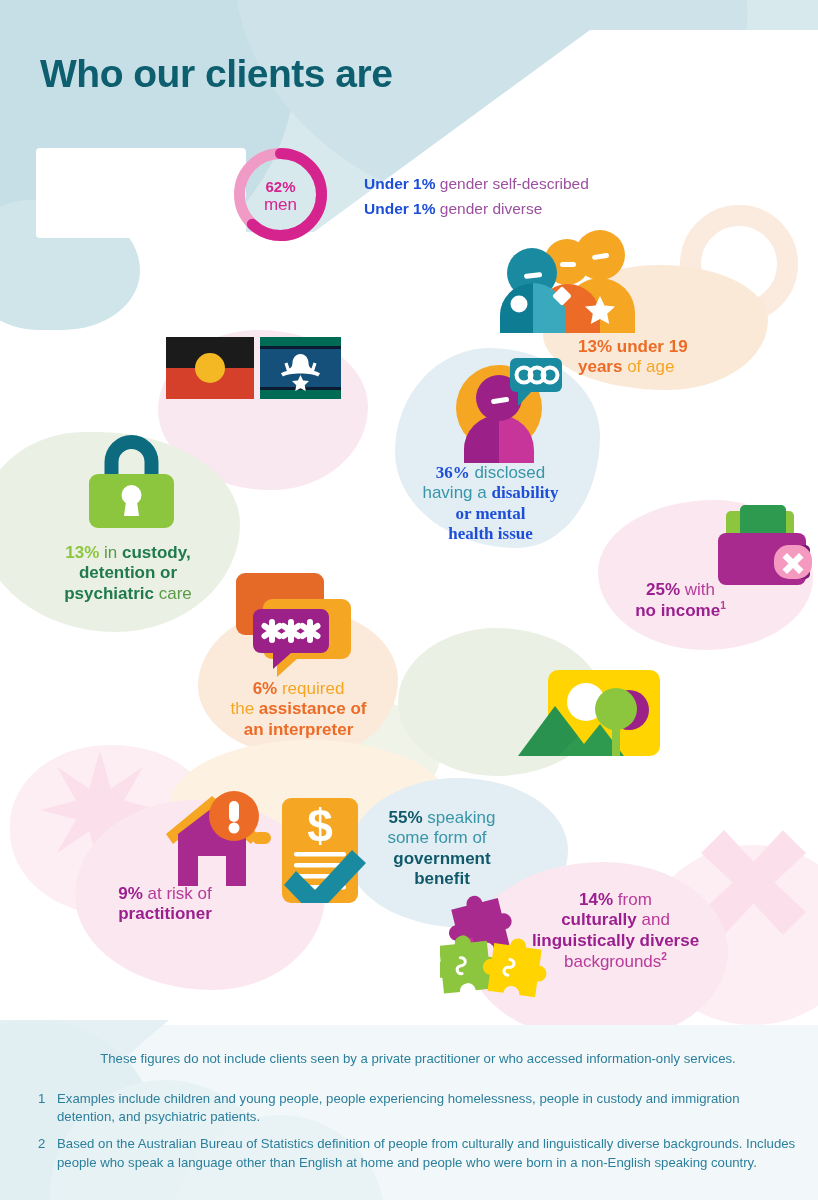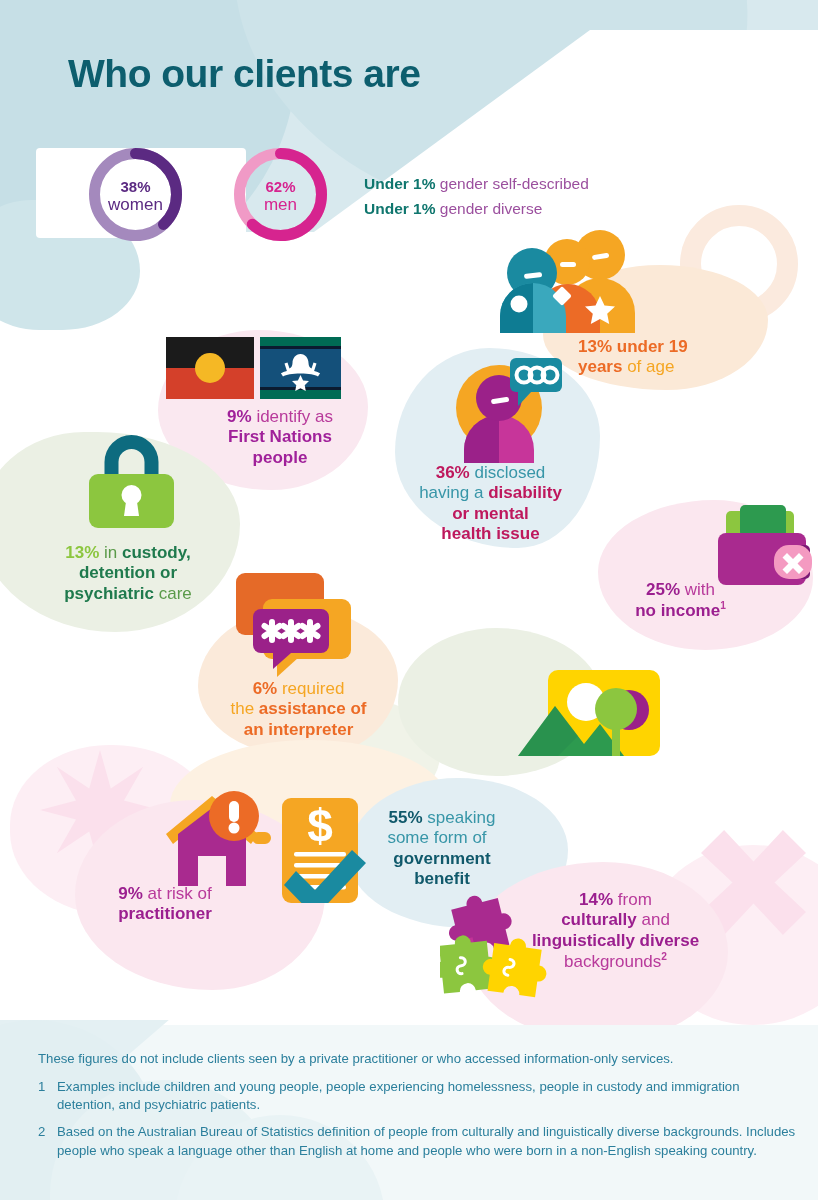--- a/index.html
+++ b/index.html
@@ -148,21 +148,20 @@
   #bg-footer-circ-c {
     left: 175px; bottom: -125px; width: 210px; height: 210px;
     background: #e9f3f5; border-radius: 50%;
   }
 
   
   #title {
     position: absolute; left: 40px; top: 52px;
     font-size: 39px; font-weight: bold; letter-spacing: -0.5px;
     color: #0d5e6e;
-    margin-left: 28px;
   }
 
   
   .donut-wrap { position: absolute; }
   .donut {
     position: relative; width: 97px; height: 97px; border-radius: 50%;
   }
   .donut-label {
     position: absolute; left: 0; right: 0; top: 50%;
     transform: translateY(-50%); text-align: center; line-height: 1.12;
@@ -170,21 +169,21 @@
   .donut-pct { font-size: 15px; font-weight: bold; display: block; }
   .donut-txt { font-size: 17px; display: block; }
 
   #donut-women { left: 87px; top: 146px; }
   #donut-men  { left: 232px; top: 146px; }
 
   #gender-notes {
     position: absolute; left: 364px; top: 171px;
     font-size: 15.5px; line-height: 1.62; color: #9b4f9e;
   }
-  #gender-notes b { color: #0f766e; }
+  #gender-notes b { color: #1d4ed8; }
 
   
   .stat { position: absolute; line-height: 1.2; }
   .stat .num { font-weight: bold; }
   .stat b { font-weight: bold; }
   sup { font-size: 0.6em; vertical-align: super; font-weight: bold; }
 
   
   #stat-age {
     left: 578px; top: 337px; width: 230px;
@@ -197,21 +196,21 @@
     left: 190px; top: 407px; width: 180px;
     font-size: 17px; color: #b83a9b; text-align: center;
   }
   #stat-firstnations .num, #stat-firstnations b { color: #a0219a; }
 
   
   #stat-disability {
     left: 378px; top: 463px; width: 225px;
     font-size: 17px; color: #3896a8; text-align: center;
   }
-  #stat-disability .num, #stat-disability b { color: #be185d; }
+  #stat-disability .num, #stat-disability b { color: #1d4ed8; font-family: Liberation Serif, serif; }
 
   
   #stat-custody {
     left: 18px; top: 543px; width: 220px;
     font-size: 17px; color: #5a9a49; text-align: center;
   }
   #stat-custody .num { color: #8cc63f; }
   #stat-custody b { color: #1f7a4d; }
 
   
@@ -268,21 +267,21 @@
   #icon-picture { left: 518px; top: 670px; }
   #icon-house   { left: 160px; top: 790px; }
   #icon-doc     { left: 274px; top: 798px; }
   #icon-puzzle  { left: 440px; top: 895px; }
 
   
   #footnotes {
     position: absolute; left: 38px; top: 1050px; width: 760px;
     color: #2b7f9c; font-size: 13.2px; line-height: 1.42;
   }
-  #footnotes .lead { margin-bottom: 9px; }
+  #footnotes .lead { margin-bottom: 21px; text-align: center; }
   .fn-row { display: flex; gap: 9px; margin-bottom: 8px; }
   .fn-num { width: 10px; flex: none; }
   .fn-text { flex: 1; }
 </style>
 </head>
 <body>
 
 <div id="page">
 
   <div class="bg" id="bg-top-band"></div>
@@ -307,30 +306,20 @@
   <div class="bg" id="star-pink"></div>
   <div class="bg" id="blob-pale-orange-lg"></div>
   <div class="bg" id="blob-homeless"></div>
   <div class="bg" id="blob-govt"></div>
   <div class="bg" id="blob-pale-pink-right"></div>
   <div class="bg" id="x-pink"></div>
   <div class="bg" id="blob-cald"></div>
 
   <div id="title">Who our clients are</div>
 
-  <div class="donut-wrap" id="donut-women">
-    <svg class="donut" width="97" height="97" viewBox="0 0 97 97">
-      <circle cx="48.5" cy="48.5" r="41" fill="none" stroke="#a489bd" stroke-width="11"></circle>
-      <circle cx="48.5" cy="48.5" r="41" fill="none" stroke="#5b2a82" stroke-width="11" stroke-linecap="round" stroke-dasharray="97.9 159.7" transform="rotate(-90 48.5 48.5)"></circle>
-    </svg>
-    <div class="donut-label">
-      <span class="donut-pct" style="color:#5b2a82">38%</span>
-      <span class="donut-txt" style="color:#5b2a82">women</span>
-    </div>
-  </div>
 
   <div class="donut-wrap" id="donut-men">
     <svg class="donut" width="97" height="97" viewBox="0 0 97 97">
       <circle cx="48.5" cy="48.5" r="41" fill="none" stroke="#f09ac6" stroke-width="11"></circle>
       <circle cx="48.5" cy="48.5" r="41" fill="none" stroke="#d6248f" stroke-width="11" stroke-linecap="round" stroke-dasharray="159.7 97.9" transform="rotate(-90 48.5 48.5)"></circle>
     </svg>
     <div class="donut-label">
       <span class="donut-pct" style="color:#d6248f">62%</span>
       <span class="donut-txt" style="color:#d6248f">men</span>
     </div>
@@ -374,21 +363,20 @@
 
       <rect x="94" y="0" width="81" height="62" fill="#006b54"></rect>
       <rect x="94" y="9" width="81" height="44" fill="#0b1b30"></rect>
       <rect x="94" y="12" width="81" height="38" fill="#14507a"></rect>
       <g fill="#ffffff">
         <path d="M134.5 17 c-5 0-8 4.5-8 9 0 3-1.5 5-3 5.5 l-2-6 -3 1 2.4 7.5 c-2.5 .6-4.6 1.4-6 2.3 l2.1 3.2 c3.2-1.9 9-3 17.5-3 s14.3 1.1 17.5 3 l2.1-3.2 c-1.4-.9-3.5-1.7-6-2.3 l2.4-7.5 -3-1 -2 6 c-1.5-.5-3-2.5-3-5.5 0-4.5-3-9-8-9Z"></path>
         <path d="M134.5 38 l2.6 5.4 5.9 .7 -4.3 4.1 1.1 5.9 -5.3-2.9 -5.3 2.9 1.1-5.9 -4.3-4.1 5.9-.7Z"></path>
       </g>
     </svg>
   </div>
-  <div class="stat" id="stat-firstnations"><span class="num" style="font-weight: bold;">9%</span><span> identify as</span><br><b>First Nations</b><br><b>people</b></div>
 
   <div class="icon" id="icon-person-bubble">
     <svg width="110" height="105" viewBox="0 0 110 105">
       <circle cx="47" cy="50" r="43" fill="#f5a623"></circle>
       <path d="M12 105 V92 a35 35 0 0 1 70 0 V105 Z" fill="#c7359a"></path>
       <path d="M12 105 V92 a35 35 0 0 1 35-35 V105 Z" fill="#9b2189"></path>
       <circle cx="47" cy="40" r="23" fill="#9b2189"></circle>
       <rect x="39" y="40" width="18" height="5" rx="2.5" fill="#ffffff" transform="rotate(-8 48 42)"></rect>
       <g>
         <rect x="58" y="0" width="52" height="34" rx="6" fill="#1a8aa0"></rect>

